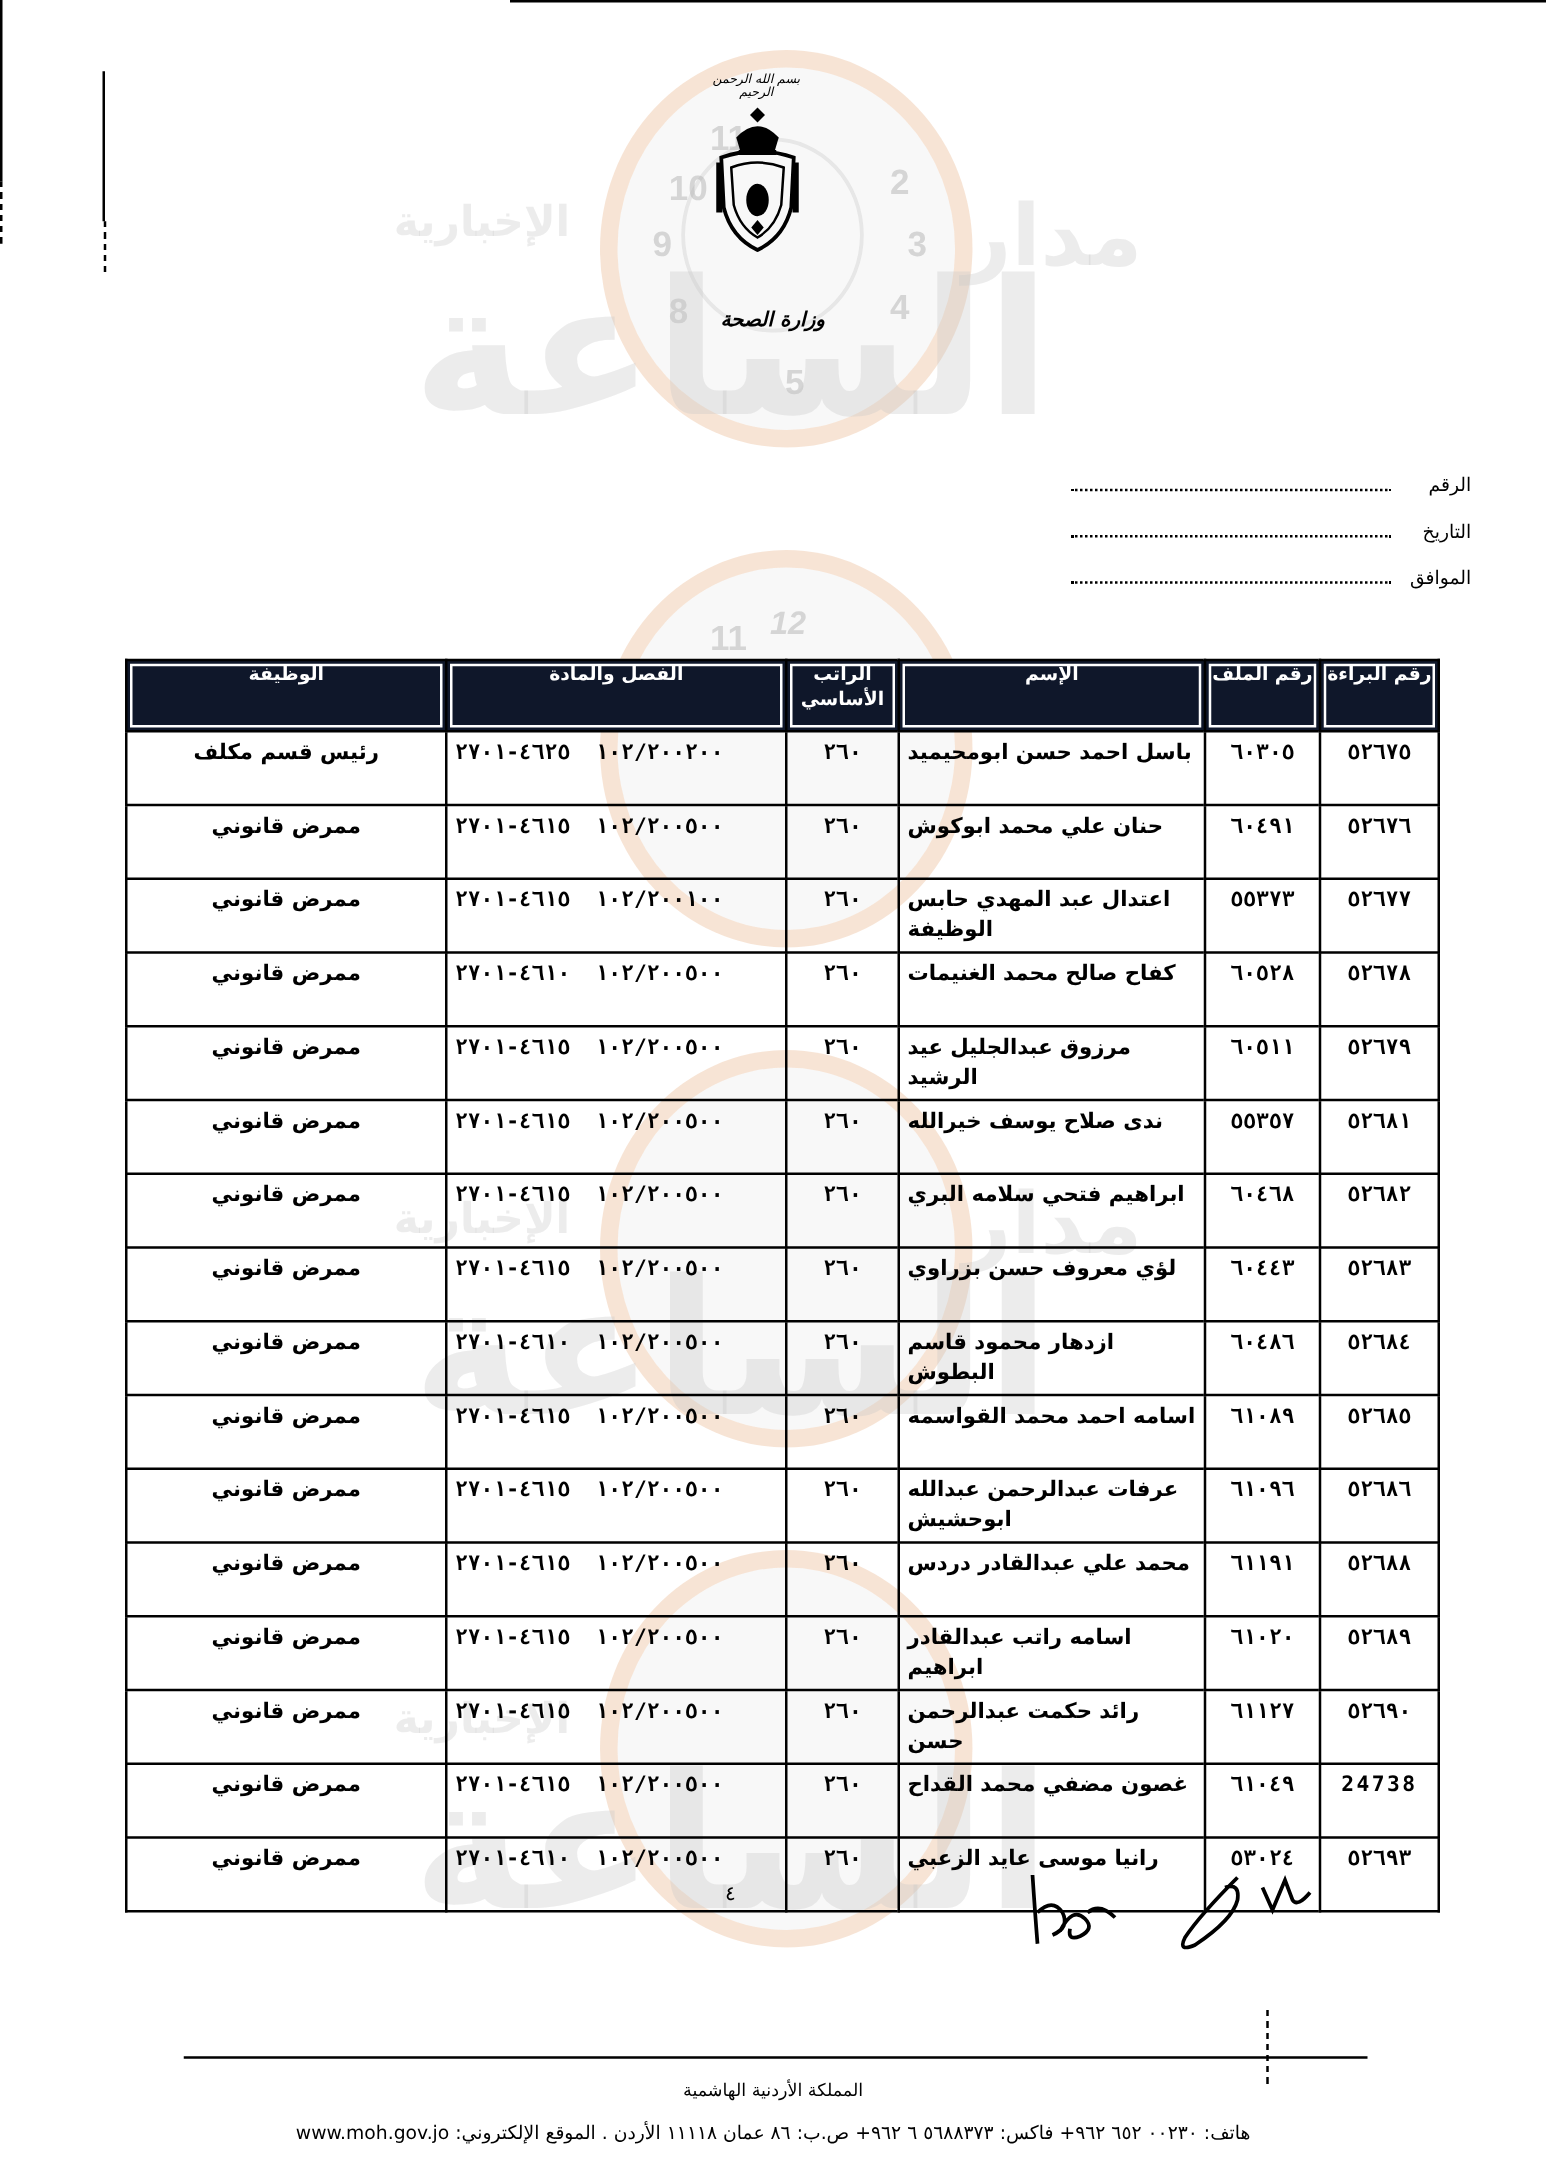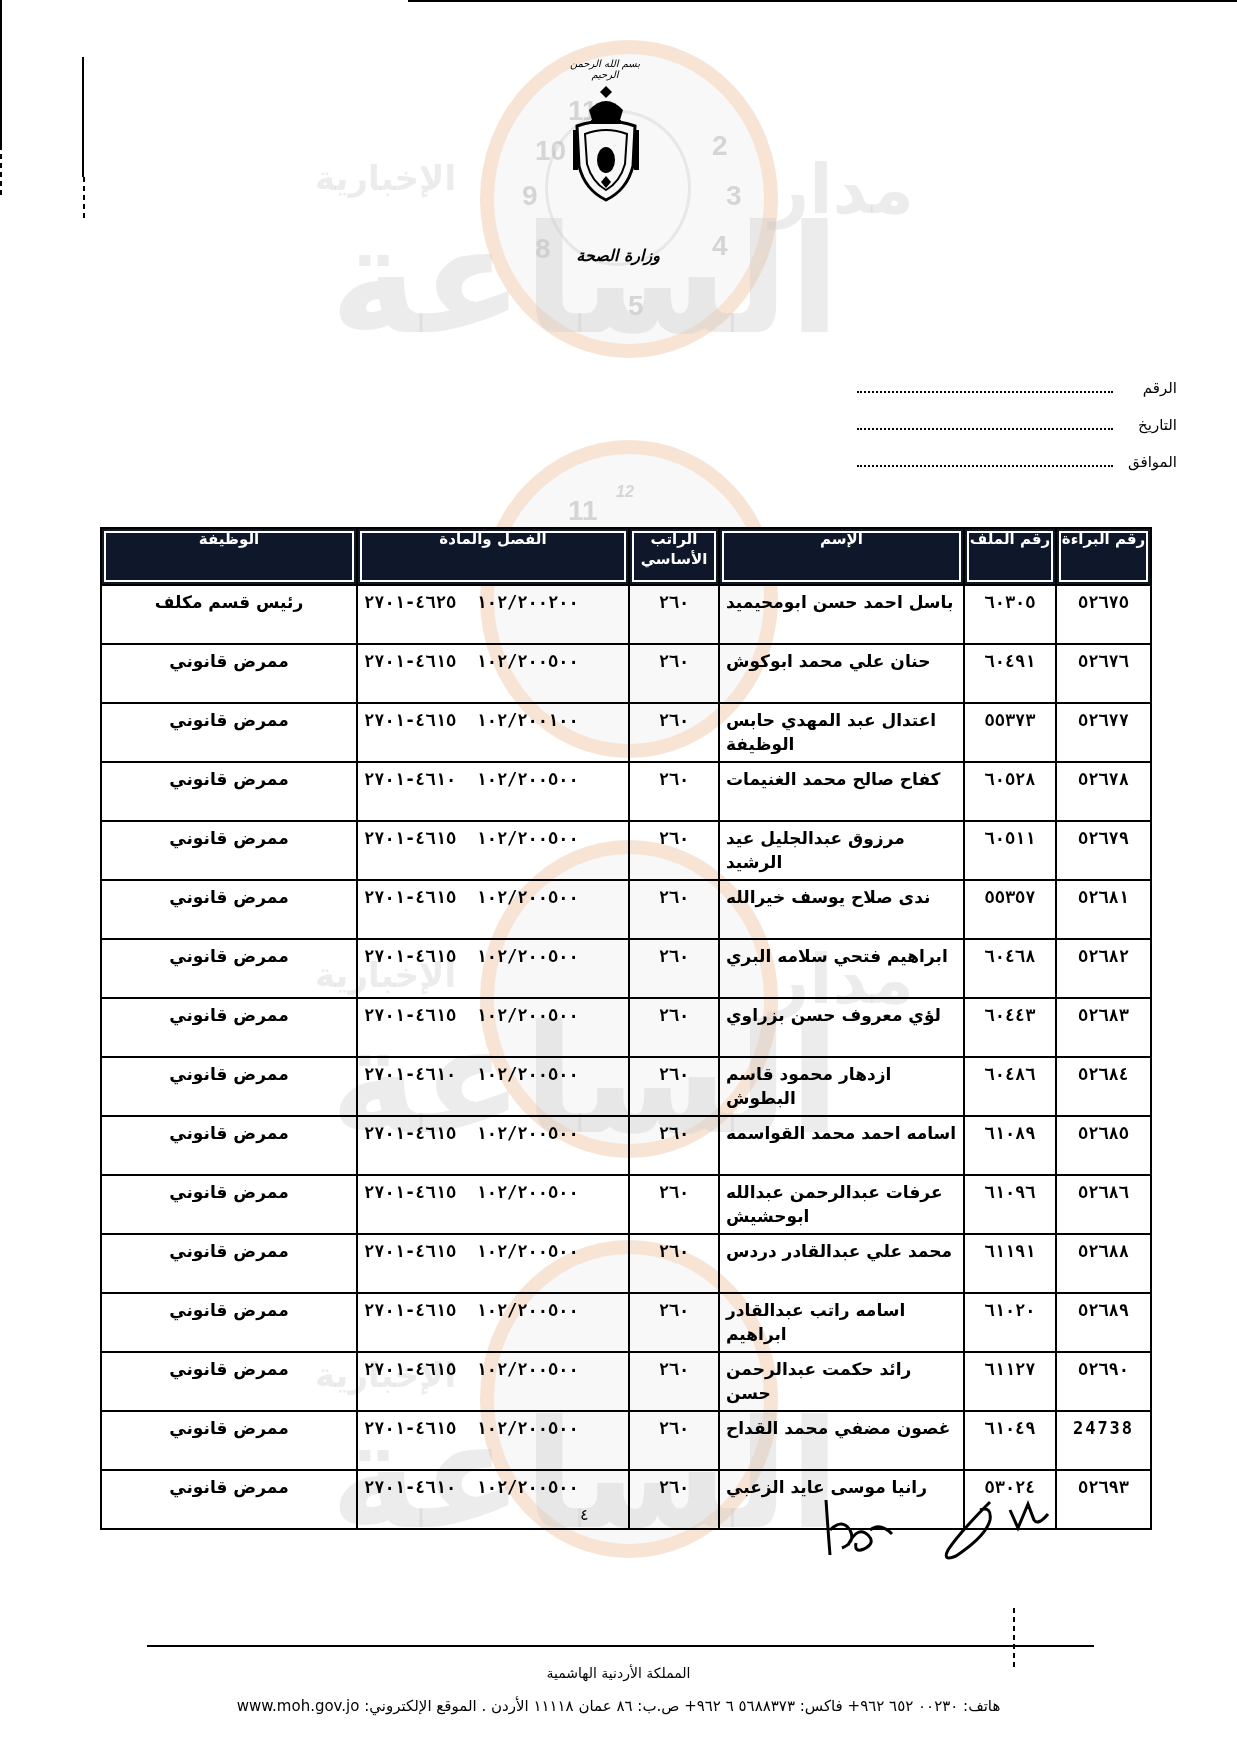--- a/index.html
+++ b/index.html
@@ -60,21 +60,21 @@
   <div class="wm-clock" style="left:480px;top:1240px;width:270px;height:290px;"></div>
   <div class="wm-clock-inner" style="left:545px;top:110px;width:140px;height:150px;"></div>
   <div class="wm-num" style="left:568px;top:95px;">11</div>
   <div class="wm-num" style="left:535px;top:135px;">10</div>
   <div class="wm-num" style="left:522px;top:180px;">9</div>
   <div class="wm-num" style="left:535px;top:233px;">8</div>
   <div class="wm-num" style="left:712px;top:130px;">2</div>
   <div class="wm-num" style="left:726px;top:180px;">3</div>
   <div class="wm-num" style="left:712px;top:230px;">4</div>
   <div class="wm-num" style="left:628px;top:290px;">5</div>
-  <div class="wm-num" style="left:616px;top:483px;font-size:16px;font-style:italic;">12</div>
+  <div class="wm-num" style="left:616px;top:483px;font-size:26px;font-style:italic;">12</div>
   <div class="wm-num" style="left:568px;top:495px;">11</div>
 
   <div class="wm-big" style="left:770px;top:150px;font-size:68px;">مدار</div>
   <div class="wm-big" style="left:315px;top:158px;font-size:34px;">الإخبارية</div>
   <div class="wm-big" style="left:330px;top:200px;font-size:150px;line-height:160px;">الساعة</div>
   <div class="wm-big" style="left:770px;top:940px;font-size:68px;">مدار</div>
   <div class="wm-big" style="left:315px;top:955px;font-size:34px;">الإخبارية</div>
   <div class="wm-big" style="left:330px;top:1000px;font-size:150px;line-height:160px;">الساعة</div>
   <div class="wm-big" style="left:315px;top:1355px;font-size:34px;">الإخبارية</div>
   <div class="wm-big" style="left:330px;top:1395px;font-size:150px;line-height:160px;">الساعة</div>

